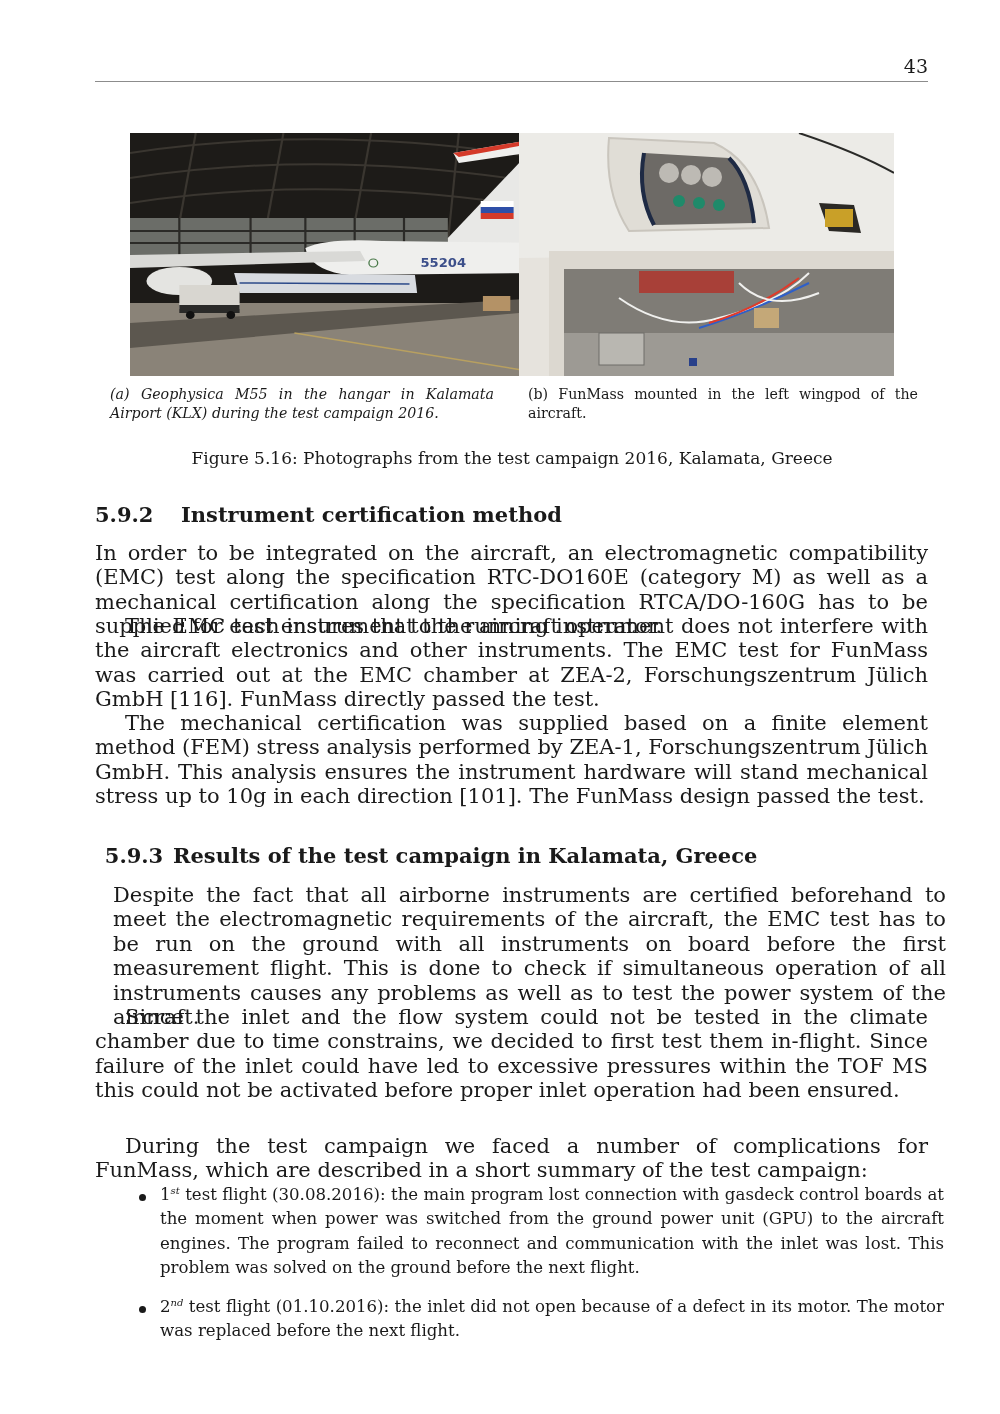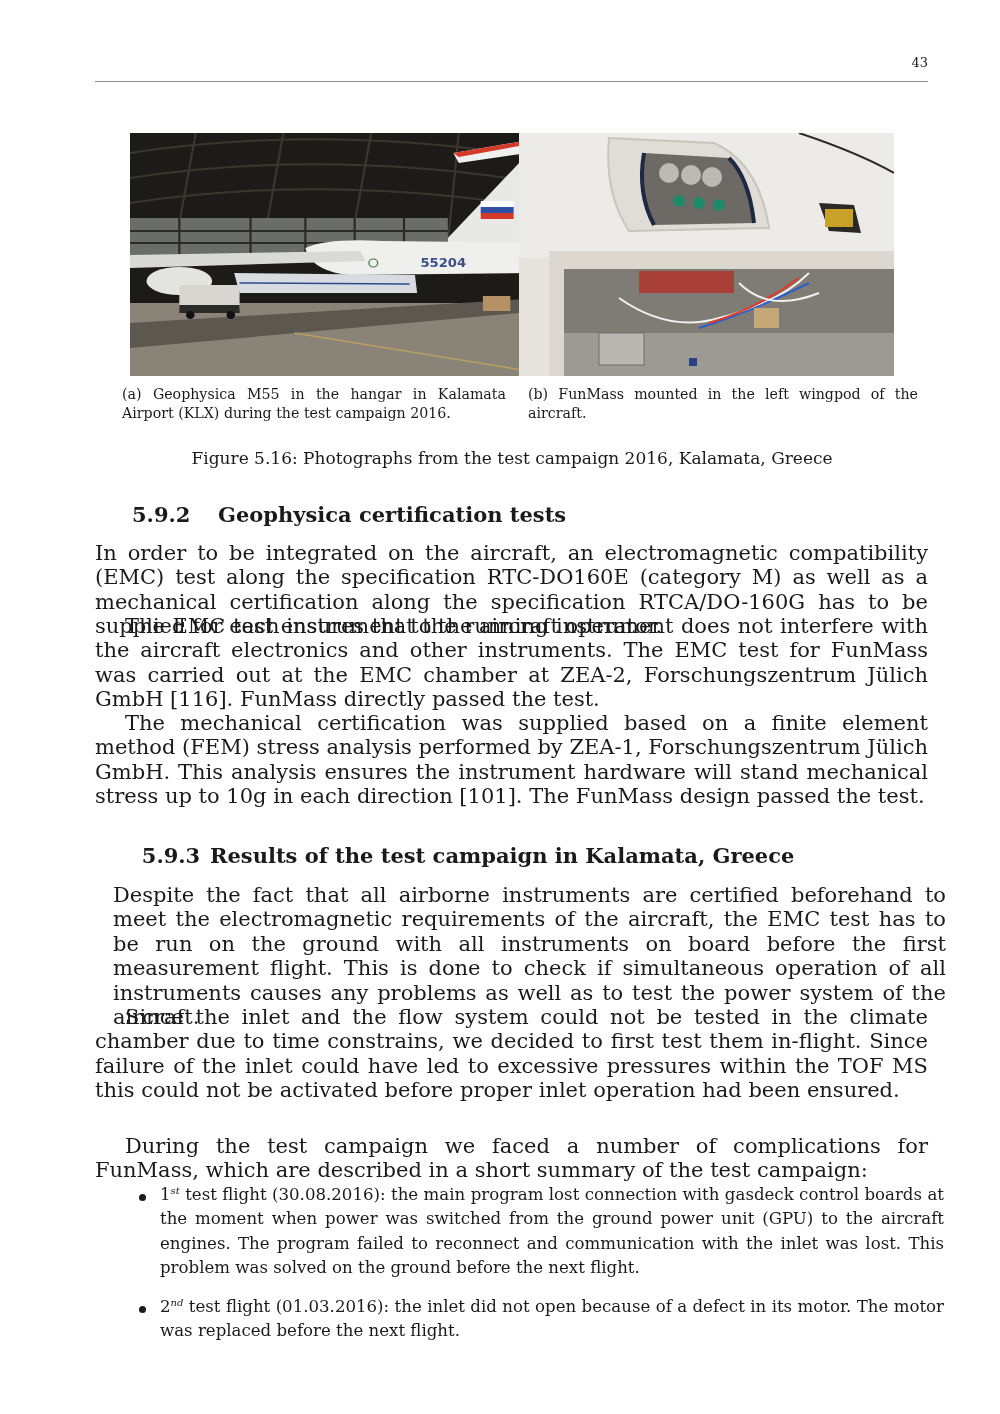--- a/index.html
+++ b/index.html
@@ -1,32 +1,32 @@
 <!DOCTYPE html>
 <html><head>
 <meta charset="utf-8">
 <style>
   html, body { margin: 0; padding: 0; background: #ffffff; }
   body { width: 1000px; height: 1414px; position: relative; overflow: hidden;
          font-family: "DejaVu Serif", serif; color: #1a1a1a; }
-  .page-num { position: absolute; right: 72px; top: 55px; font-size: 13px; }
+  .page-num { position: absolute; right: 72px; top: 55px; font-size: 19px; }
   .header-rule { position: absolute; left: 95px; width: 833px; top: 81px; height: 0; border-top: 1.5px solid #8c8c8c; }
 
   .photo { position: absolute; top: 133px; height: 243px; overflow: hidden; }
   .photo-a { left: 130px; width: 411px; background: #bef264; }
   .photo-b { left: 519px; width: 375px; background: #d8d5cf; }
   .photo svg { display: block; width: 100%; height: 100%; }
 
   .subcap { position: absolute; top: 385px; font-size: 14.2px; line-height: 19px; text-align: justify; }
-  .subcap-a { left: 122px; width: 384px; }
+  .subcap-a { left: 110px; width: 384px; font-style: italic; }
   .subcap-b { left: 528px; width: 390px; }
   .fig-caption { position: absolute; top: 448px; left: 0; width: 1024px; text-align: center; font-size: 17px; }
 
   .section-head { position: absolute; left: 95px; font-weight: bold; font-size: 21px; }
-  .section-head .num { display: inline-block; margin-left: 37px; }
+  .section-head .num { display: inline-block; }
   .sh1 { top: 502px; }
   .sh1 .num { width: 86px; }
   .sh2 { top: 843px; }
   .sh2 .num { width: 78px; text-align: center; }
 
   .para { position: absolute; left: 95px; width: 833px; font-size: 21px; line-height: 24.4px; text-align: justify; text-align-last: left; margin: 0; }
   .indent { text-indent: 30px; }
   .p1 { top: 541px; }
   .p2 { top: 614px; }
   .p3 { top: 711px; }
@@ -146,35 +146,35 @@
   <span>Geophysica M55 in the hangar in Kalamata Airport (KLX) during the test campaign 2016.</span>
 </div>
 <div class="subcap subcap-b">
   <span>(b)</span>
   <span>FunMass mounted in the left wingpod of the aircraft.</span>
 </div>
 
 <div class="fig-caption">Figure 5.16: Photographs from the test campaign 2016, Kalamata, Greece</div>
 
 <div class="section-head sh1">
-  <span class="num">5.9.2</span><span>Geophysica certification tests</span>
+  <span class="num">5.9.2</span><span>Instrument certification method</span>
 </div>
 <p class="para p1">In order to be integrated on the aircraft, an electromagnetic compatibility (EMC) test along the specification RTC-DO160E (category M) as well as a mechanical certification along the specification RTCA/DO-160G has to be supplied for each instrument to the aircraft operator.</p>
 <p class="para p2 indent">The EMC test ensures that the running instrument does not interfere with the aircraft electronics and other instruments. The EMC test for FunMass was carried out at the EMC chamber at ZEA-2, Forschungszentrum Jülich GmbH [116]. FunMass directly passed the test.</p>
 <p class="para p3 indent">The mechanical certification was supplied based on a finite element method (FEM) stress analysis performed by ZEA-1, Forschungszentrum Jülich GmbH. This analysis ensures the instrument hardware will stand mechanical stress up to 10g in each direction [101]. The FunMass design passed the test.</p>
 
 <div class="section-head sh2">
   <span class="num">5.9.3</span><span>Results of the test campaign in Kalamata, Greece</span>
 </div>
 <p class="para p4">Despite the fact that all airborne instruments are certified beforehand to meet the electromagnetic requirements of the aircraft, the EMC test has to be run on the ground with all instruments on board before the first measurement flight. This is done to check if simultaneous operation of all instruments causes any problems as well as to test the power system of the aircraft.</p>
 <p class="para p5 indent">Since the inlet and the flow system could not be tested in the climate chamber due to time constrains, we decided to first test them in-flight. Since failure of the inlet could have led to excessive pressures within the TOF MS this could not be activated before proper inlet operation had been ensured.</p>
 <p class="para p6 indent">During the test campaign we faced a number of complications for FunMass, which are described in a short summary of the test campaign:</p>
 
 <ul class="bullets b1">
   <li class="bullet">
     <span class="dot"></span><span>1</span><sup>st</sup><span> test flight (30.08.2016): the main program lost connection with gasdeck control boards at the moment when power was switched from the ground power unit (GPU) to the aircraft engines. The program failed to reconnect and communication with the inlet was lost. This problem was solved on the ground before the next flight.</span>
   </li>
 </ul>
 <ul class="bullets b2">
   <li class="bullet">
-    <span class="dot"></span><span>2</span><sup>nd</sup><span> test flight (01.03.2016): the inlet did not open because of a defect in its motor. The motor was replaced before the next flight.</span>
+    <span class="dot"></span><span>2</span><sup>nd</sup><span> test flight (01.10.2016): the inlet did not open because of a defect in its motor. The motor was replaced before the next flight.</span>
   </li>
 </ul>
 
 </body></html>

